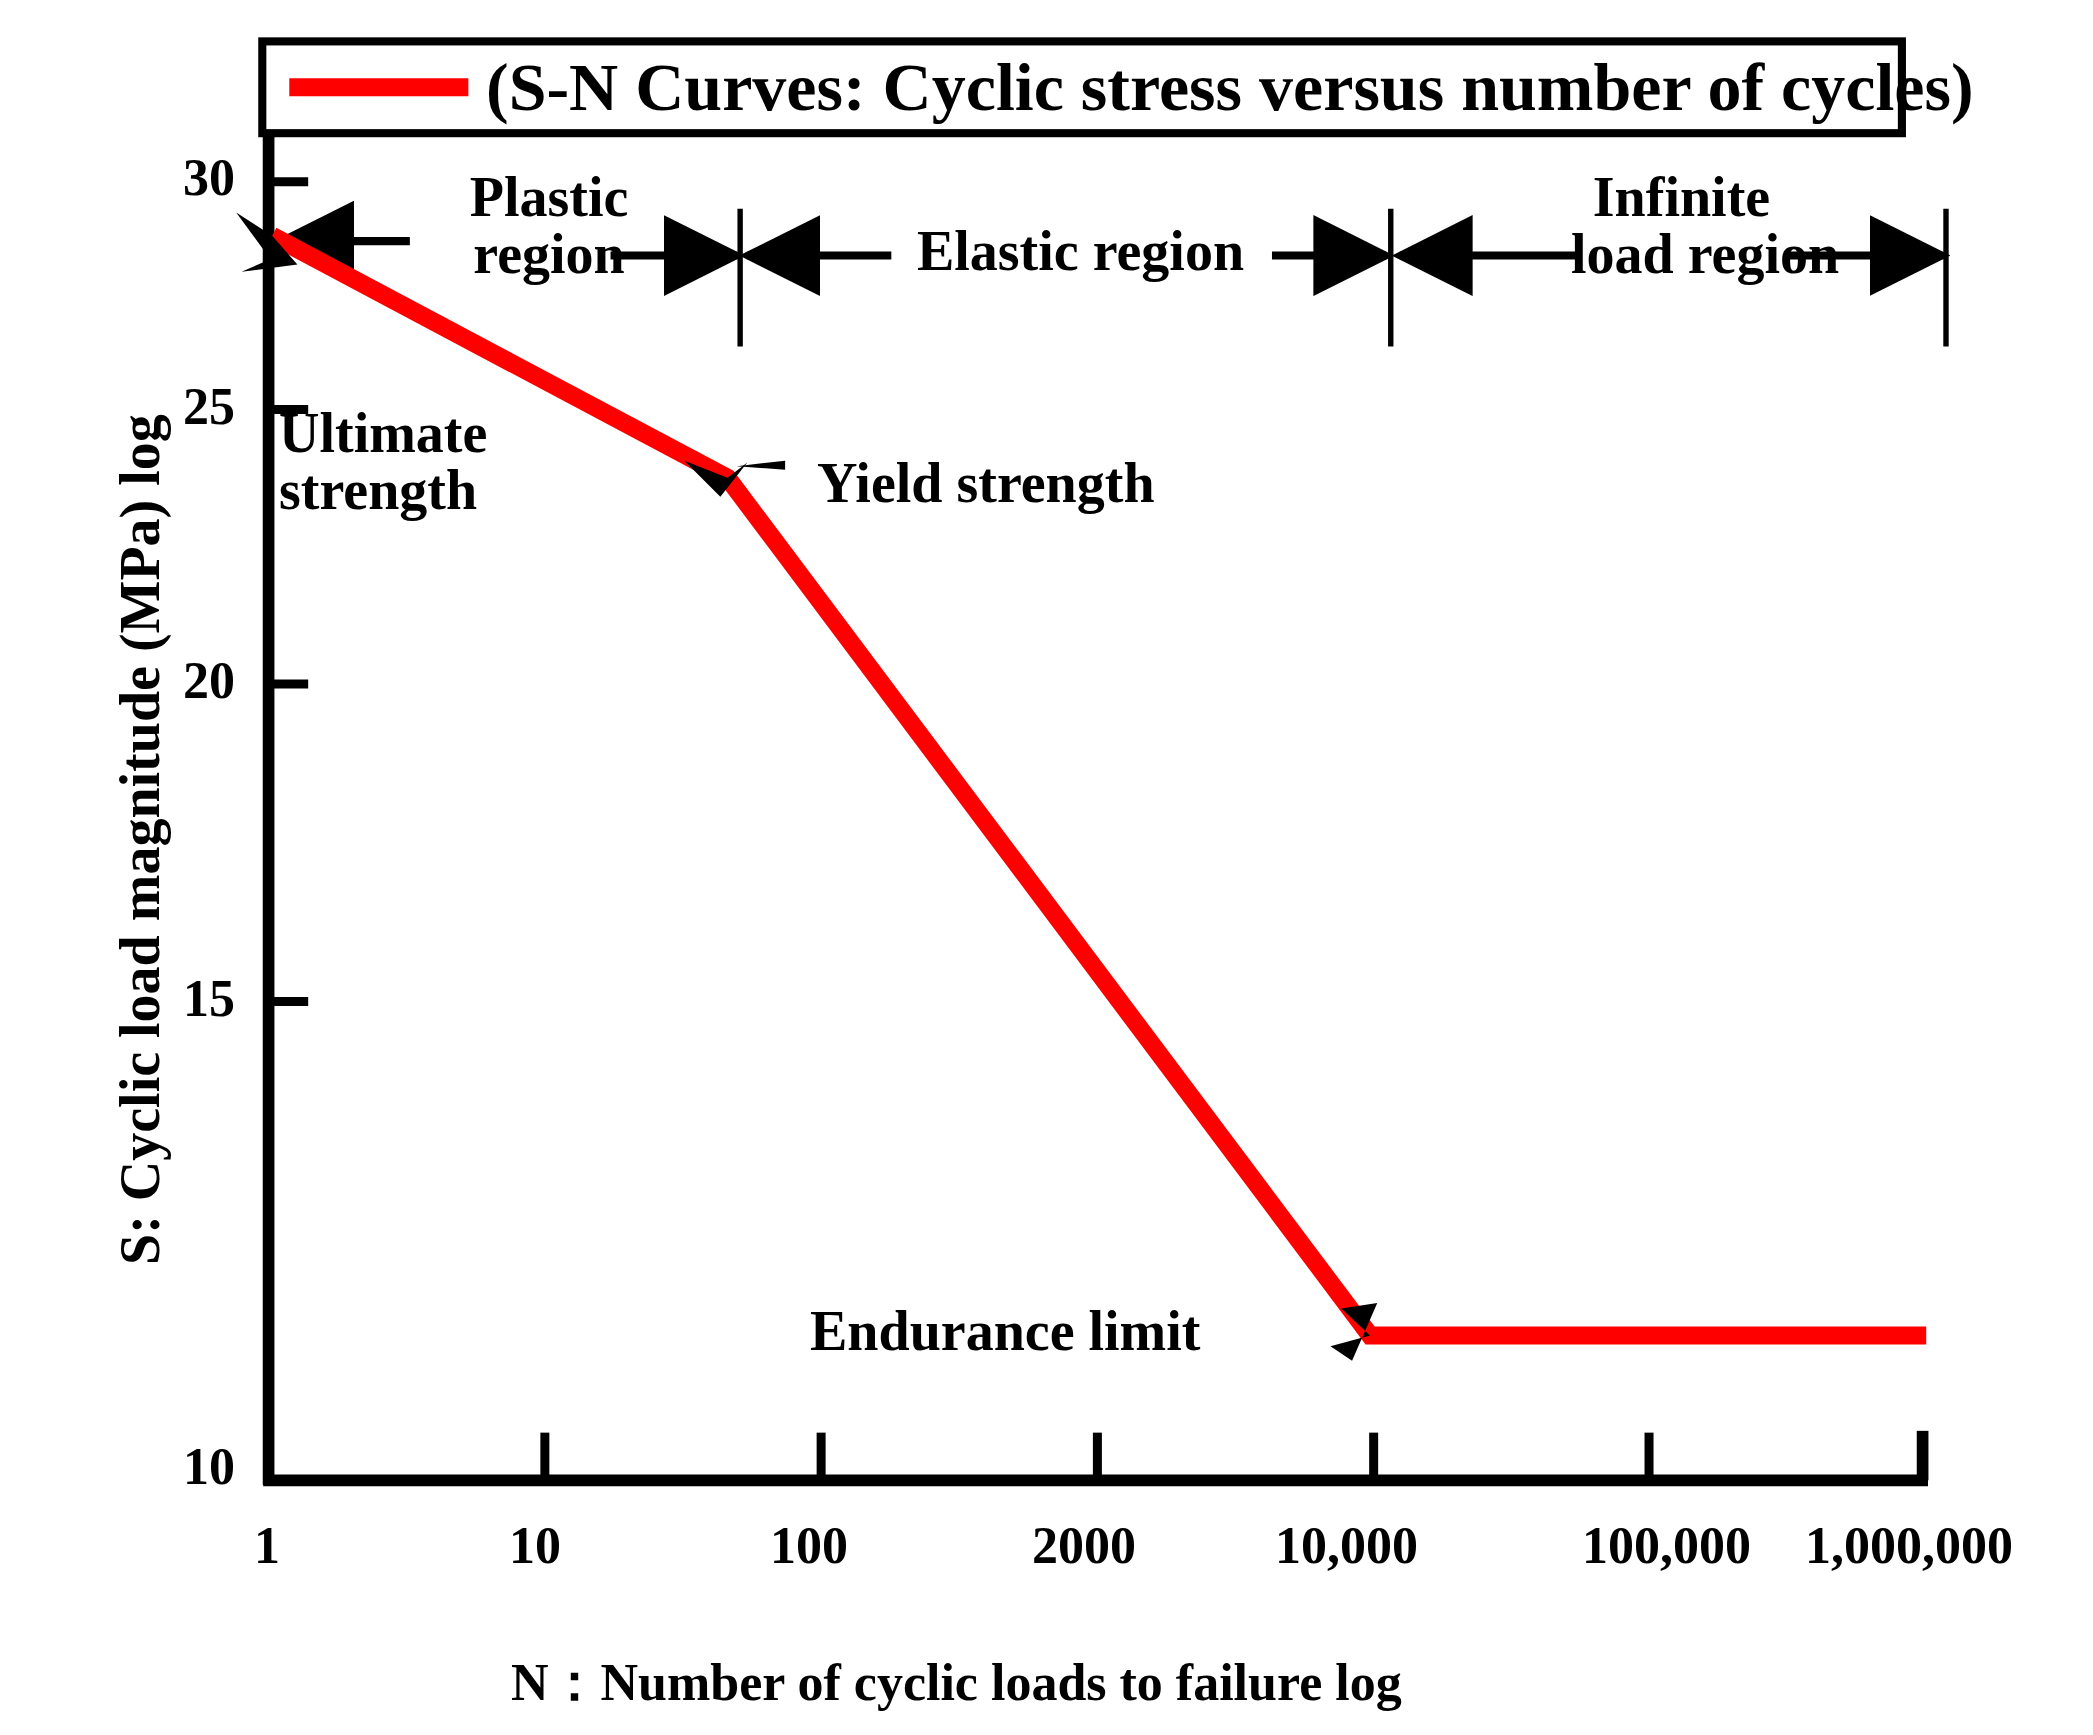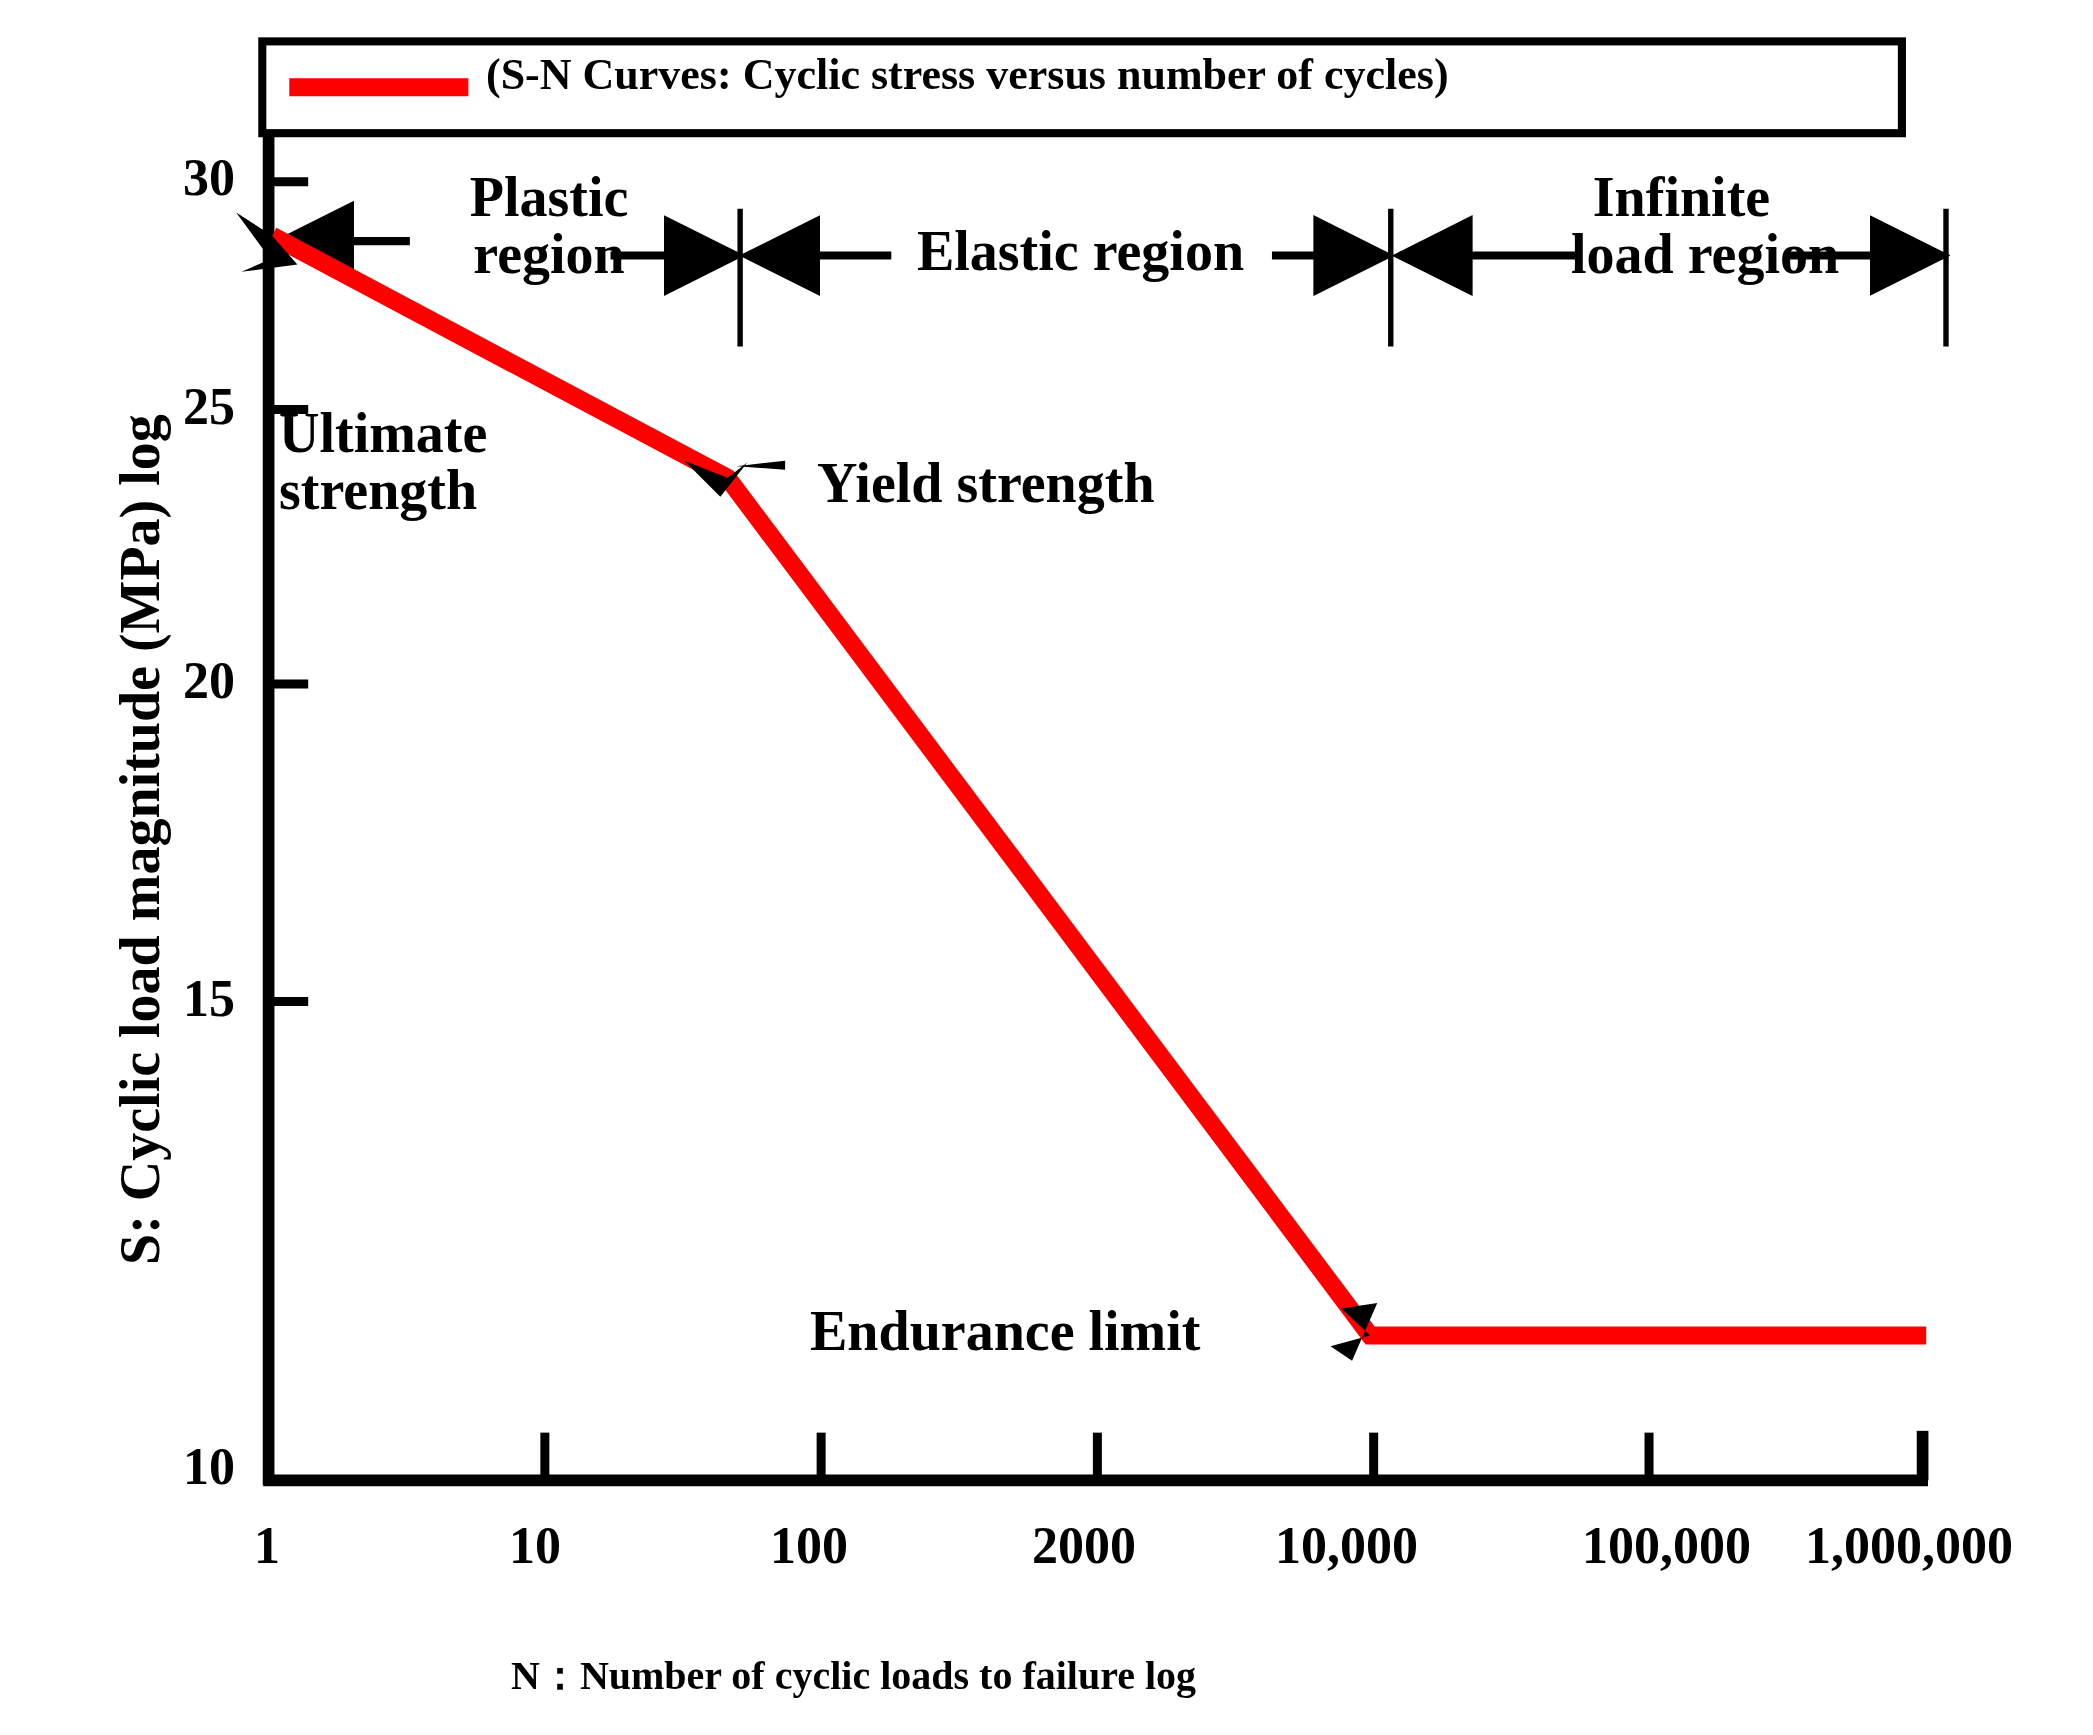--- a/index.html
+++ b/index.html
@@ -3,22 +3,22 @@
 <meta charset="utf-8">
 <style>
   html,body{margin:0;padding:0;background:#ffffff;}
   body{width:2094px;height:1735px;font-family:"Liberation Serif",serif;}
   #stage{position:relative;width:2094px;height:1735px;overflow:hidden;background:#fff;}
   svg#plot{position:absolute;left:0;top:0;width:2094px;height:1735px;}
   .txt{position:absolute;font-family:"Liberation Serif",serif;font-weight:bold;color:#000;white-space:pre;line-height:1.02;}
   .tickl{font-size:52px;}
   .annot{font-size:56px;}
   .regionlbl{font-size:56px;text-align:center;}
-  .axistitle{font-size:40px;}
-  .legendtxt{font-size:44px;text-align:right;}
+  .axistitle{font-size:52px;}
+  .legendtxt{font-size:68px;text-align:right;}
   .ylabelrot{position:absolute;transform-origin:0 0;transform:rotate(-90deg);font-size:56px;font-weight:bold;white-space:pre;}
 </style>
 </head>
 <body>
 
 <div id="stage">
 
   <svg id="plot" viewBox="0 0 2326 1928" xmlns="http://www.w3.org/2000/svg">
     <defs>
       <marker id="arrR" markerWidth="10" markerHeight="10" refX="9" refY="5" orient="auto" markerUnits="strokeWidth">

